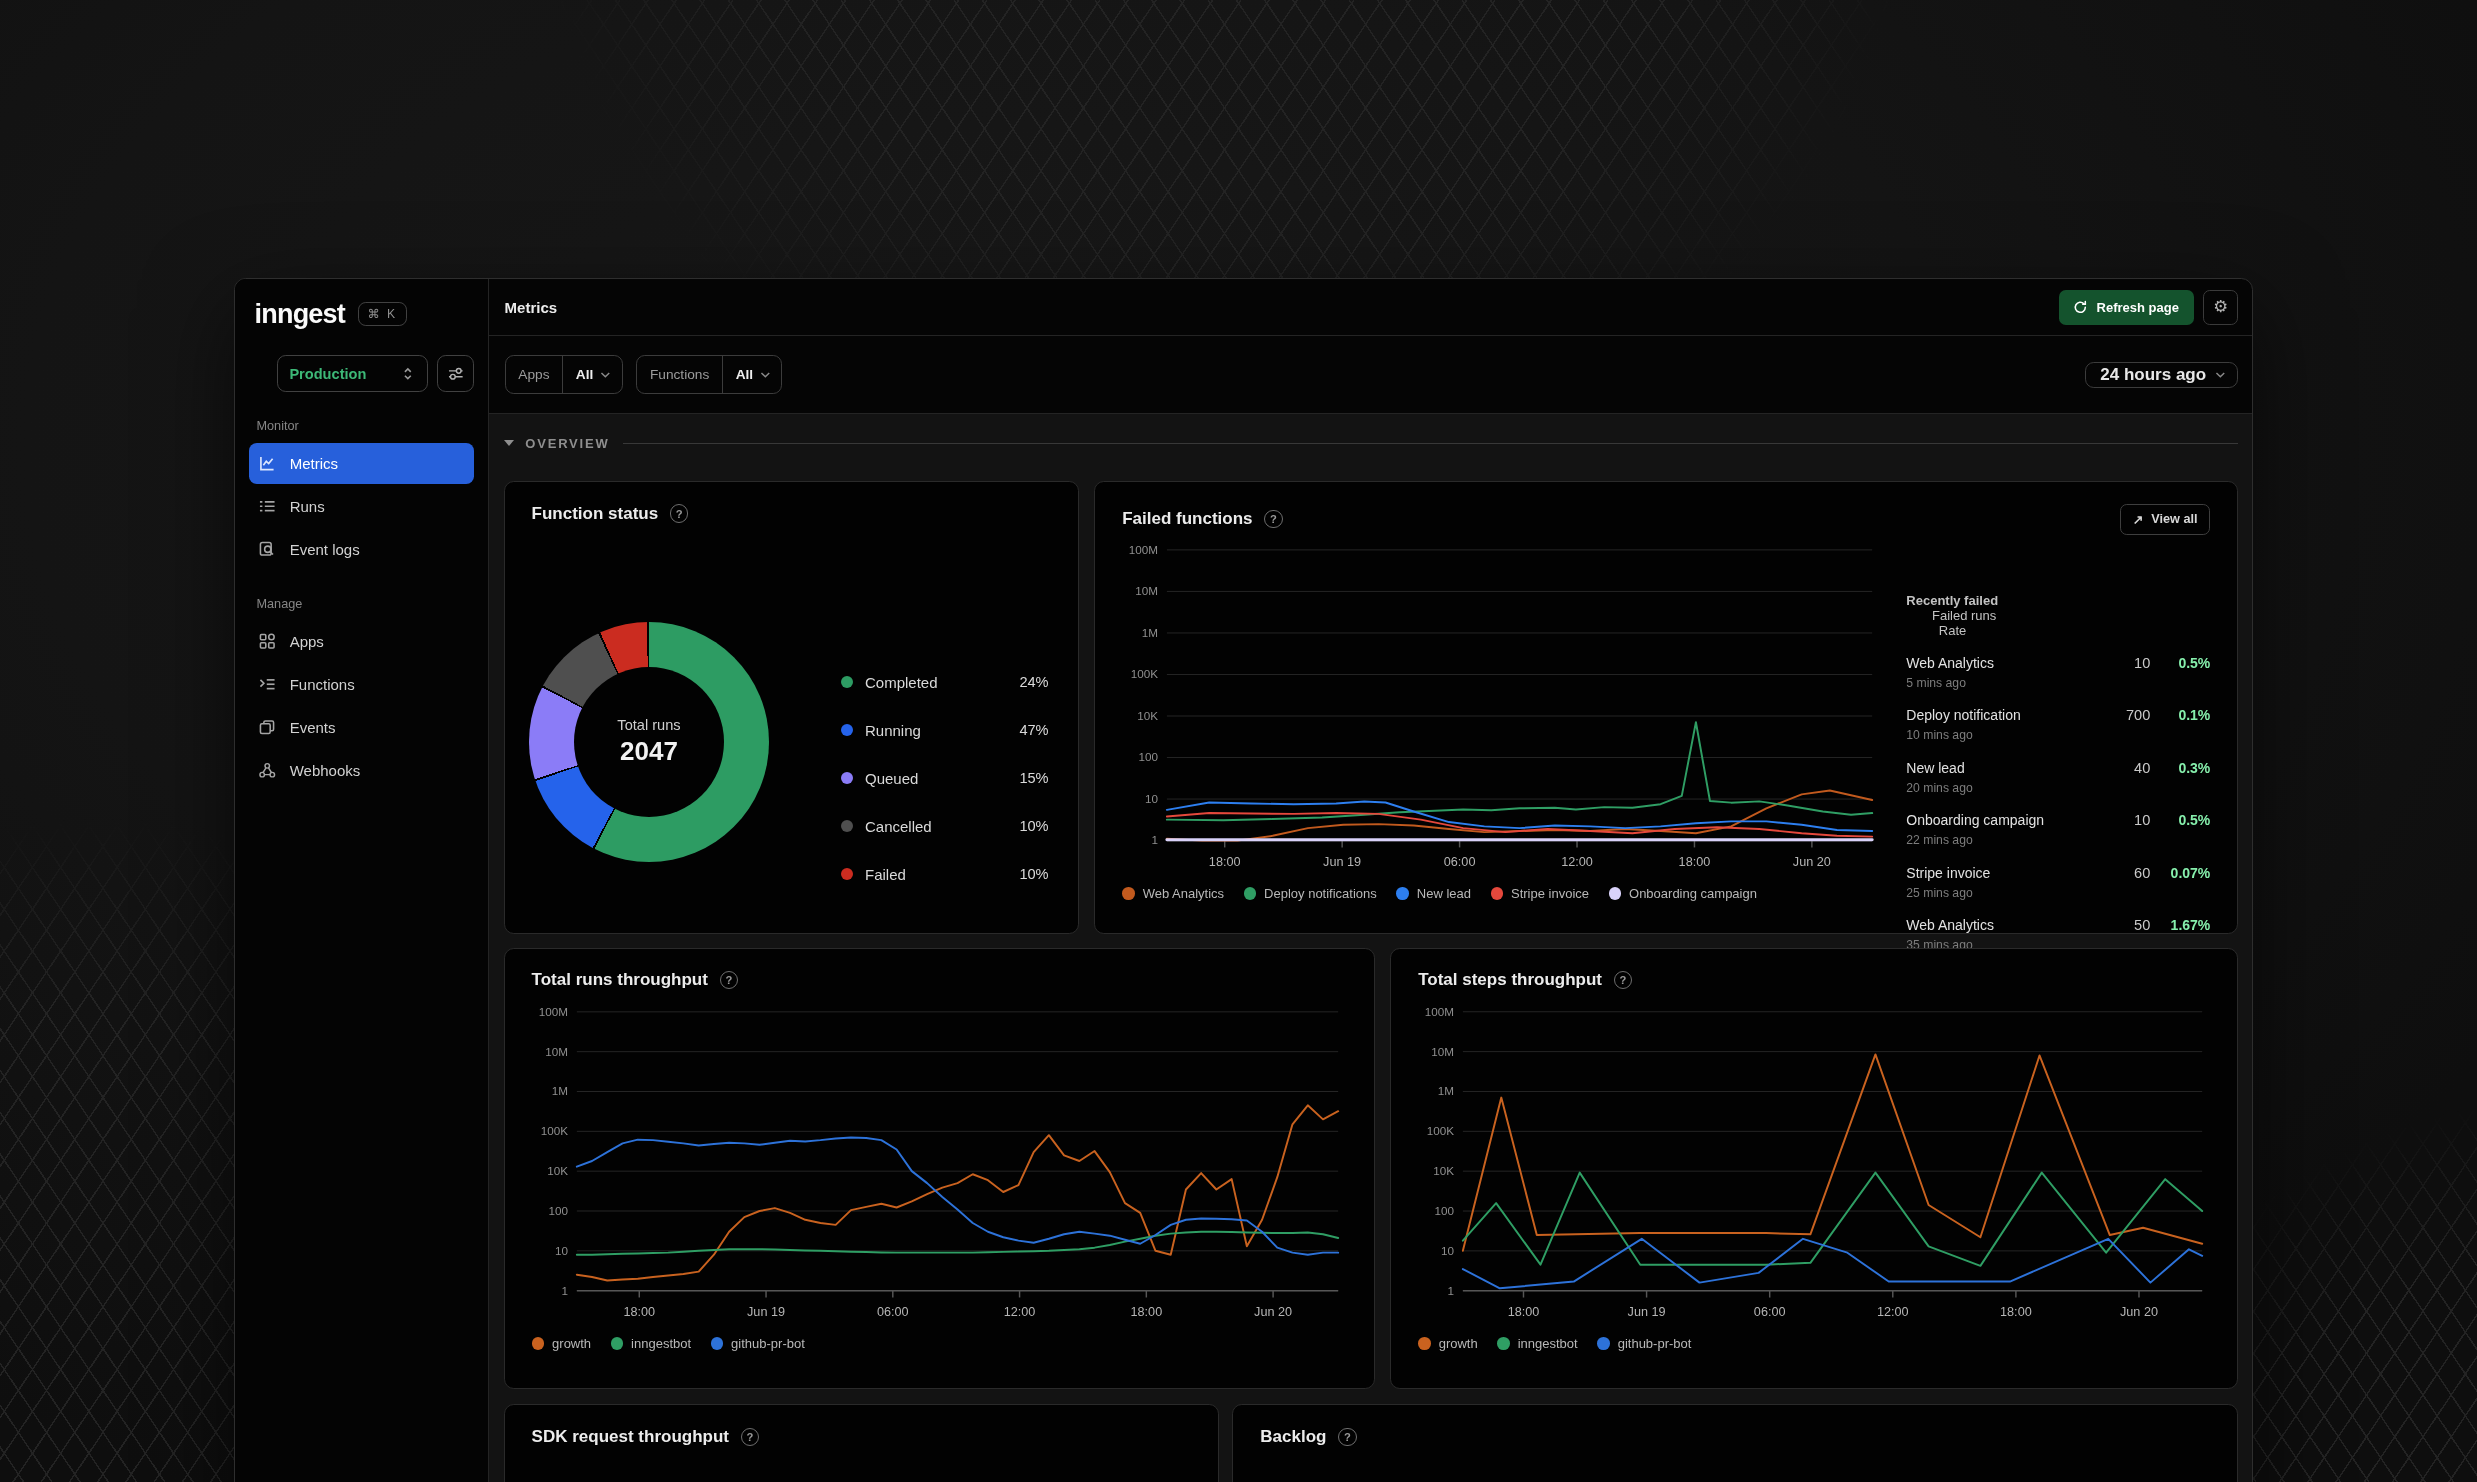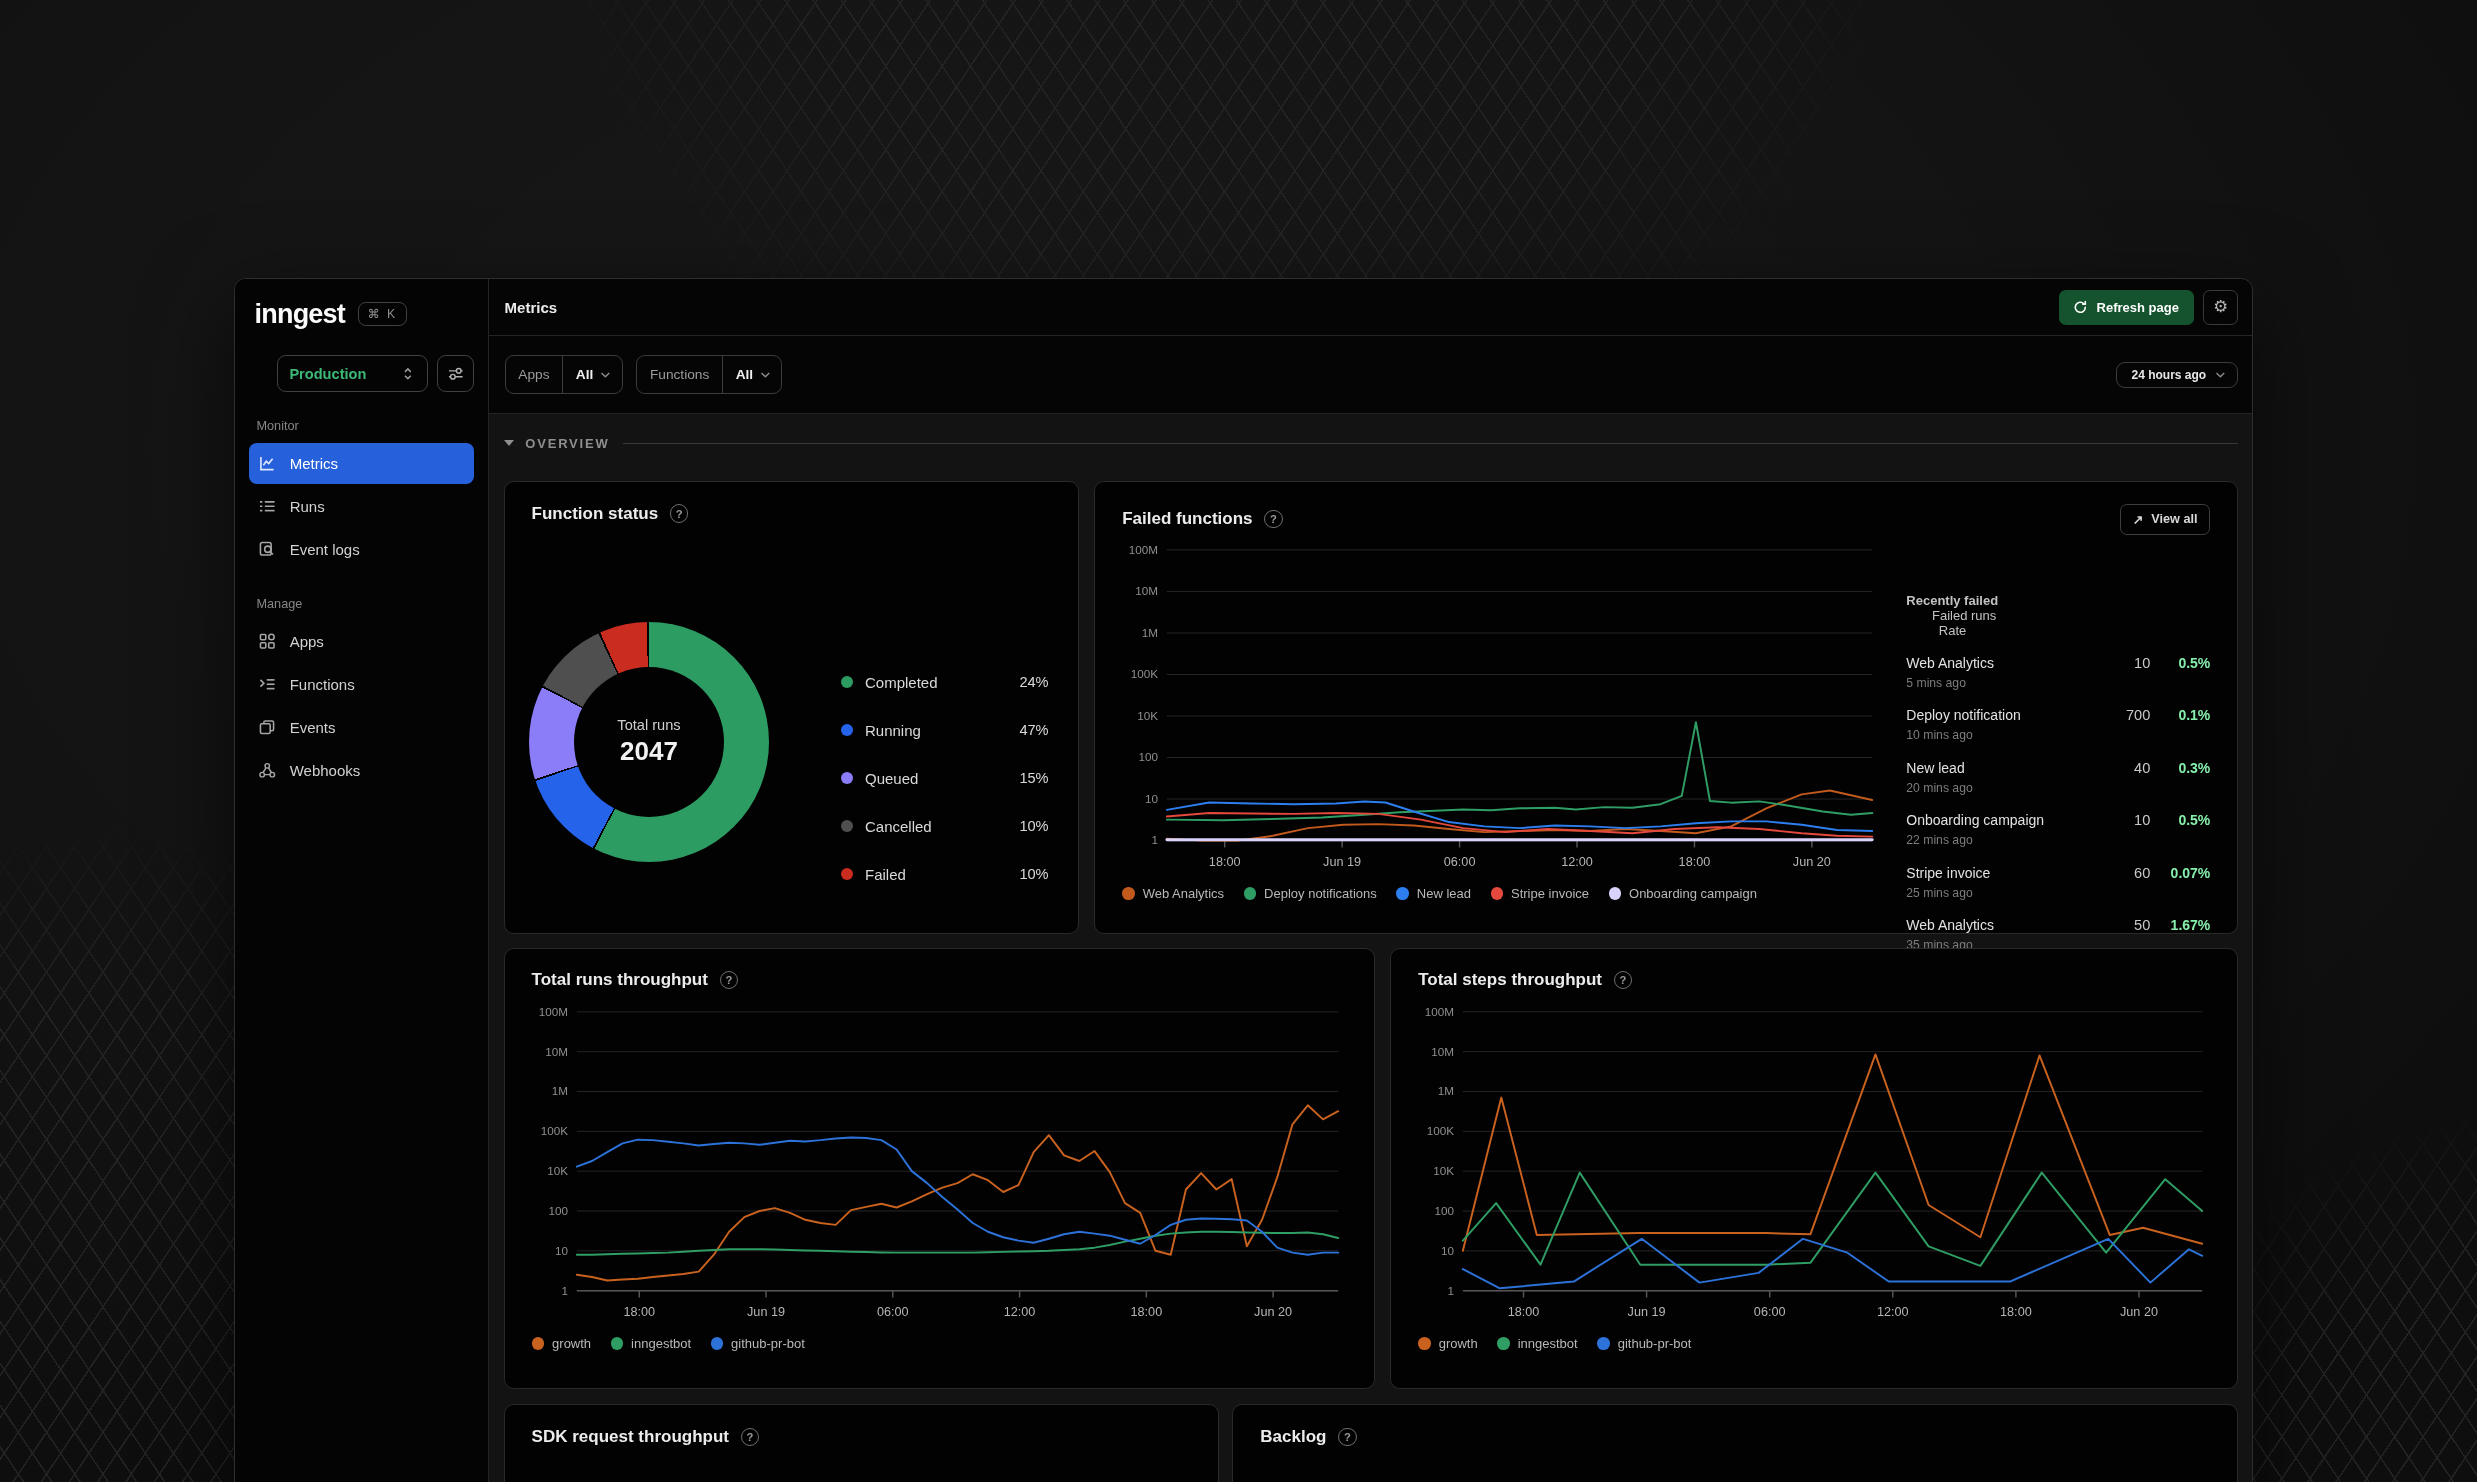--- a/index.html
+++ b/index.html
@@ -47,21 +47,21 @@
   .btn-gear{width:35px;height:35px;border:1px solid #3a3a3a;border-radius:6.8px;display:grid;place-items:center;
             color:#b5b5b5;font-size:16.6px;}
 
   .filter-bar{height:78px;border-bottom:1px solid #242424;display:flex;align-items:center;padding:0 13.7px 0 15.6px;gap:13.7px;flex:none;}
   .pill{display:flex;align-items:center;height:39px;border:1px solid #3c3c3c;border-radius:8.8px;}
   .pill-label{padding:0 12.7px;color:#9c9c9c;font-size:13.7px;}
   .pill-div{width:1px;align-self:stretch;background:#3c3c3c;}
   .pill-value{padding:0 6.8px 0 12.7px;color:#efefef;font-weight:700;font-size:13.7px;}
   .pill .chev{color:#8a8a8a;padding-right:10.7px;display:flex;}
   .time-select{margin-left:auto;display:flex;align-items:center;height:26px;border:1px solid #3c3c3c;border-radius:8.8px;
-               color:#e8e8e8;font-size:12px;font-weight:600;padding:0 11.7px 0 14.6px;gap:8.8px;}
+               color:#e8e8e8;font-size:17px;font-weight:600;padding:0 11.7px 0 14.6px;gap:8.8px;}
 
   .content{flex:1;background:#131313;padding:19.5px 13.7px 0 14.6px;overflow:hidden;min-height:0;}
   .sec-hdr{display:flex;align-items:center;height:19.5px;color:#8f8f8f;font-size:13px;font-weight:700;letter-spacing:1.8px;}
   .sec-hdr .tri{width:0;height:0;border-left:5.4px solid transparent;border-right:5.4px solid transparent;
                 border-top:6.8px solid #8f8f8f;margin-right:11.7px;}
   .sec-hdr .rule{flex:1;height:1px;background:#383838;margin-left:13.7px;}
   .sec-hdr.vol{margin-top:31px;}
 
   .ov-row{display:flex;gap:15.6px;margin-top:28px;height:453px;}
   .vol-row{display:flex;gap:15.6px;margin-top:13.7px;height:441px;}

